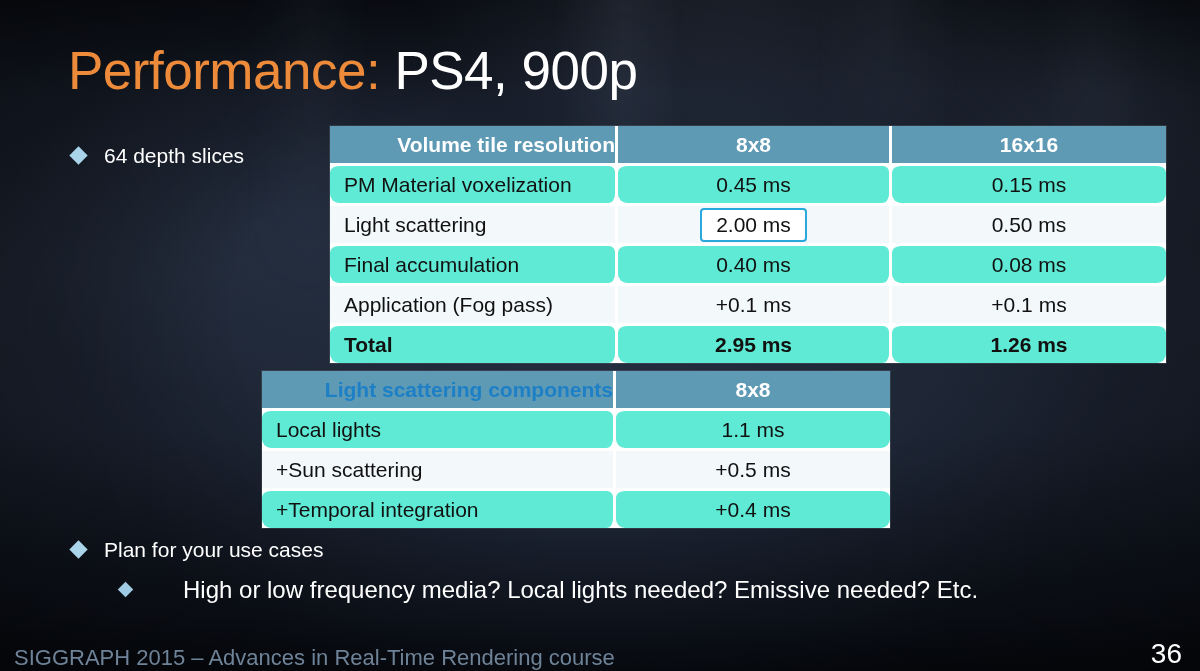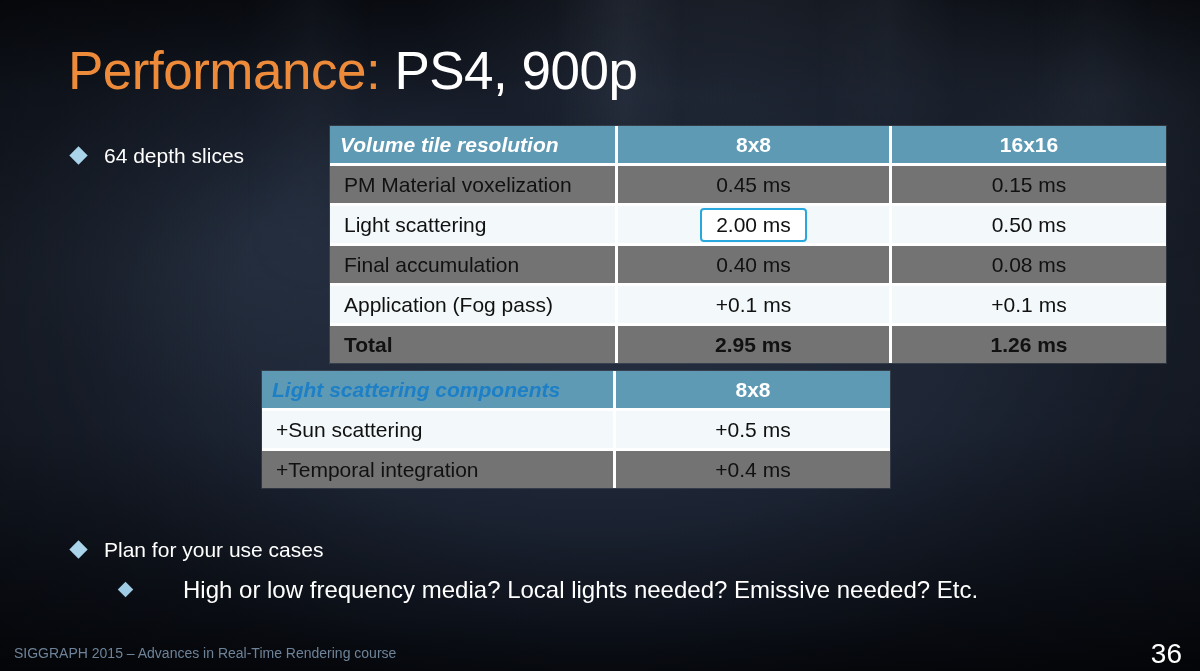--- a/index.html
+++ b/index.html
@@ -112,36 +112,36 @@
   .tbl .hdr {
     background: #5f9ab5;
     color: #ffffff;
     font-weight: bold;
     font-size: 21px;
     height: 37px;
     vertical-align: middle;
     border-right: 3px solid #ffffff;
   }
   .tbl .hdr:last-child { border-right: 0; }
-  .tbl .hdr.left  { text-align: left;  padding-left: 10px; font-style: italic; }
+  .tbl .hdr.left  { text-align: right;  padding-left: 10px; }
   .tbl .hdr.ctr   { text-align: center; }
   .tbl .hdr.blue  { color: #1d7fc6; }
 
   .tbl td.cell {
     height: 37px;
     vertical-align: middle;
     font-size: 21px;
     color: #111111;
     border-right: 3px solid #ffffff;
     border-top: 3px solid #ffffff;
   }
   .tbl td.cell:last-child { border-right: 0; margin-top: 44px; }
   .tbl td.cell.left { text-align: left; padding-left: 14px; }
   .tbl td.cell.ctr  { text-align: center; }
-  .tbl tr.band-a td.cell { background: #737373; }
+  .tbl tr.band-a td.cell { background: #5eead4; border-radius: 9px; }
   .tbl tr.band-b td.cell { background: #f3f8fa; }
   .tbl td.cell.bold { font-weight: bold; }
 
   .c-red   { color: #c0504d; }
   .c-cyan  { color: #00aeef; }
   .c-olive { color: #c3d14e; }
 
   
   .hl-wrap {
     display: inline-block;
@@ -160,21 +160,21 @@
   #table-components { left: 262px; top: 371px; width: 628px; }
   #table-components col.c1 { width: 354px; }
   #table-components col.c2 { width: 274px; }
 
   
   #footer-text {
     position: absolute;
     left: 14px;
     top: 645px;
     color: #6e8398;
-    font-size: 14px;
+    font-size: 22px;
     white-space: nowrap;
   }
   #page-number {
     position: absolute;
     right: 18px;
     top: 638px;
     color: #ffffff;
     font-size: 28px;
   }
 </style>
@@ -243,20 +243,24 @@
         <col class="c1">
         <col class="c2">
       </colgroup>
     <thead>
       <tr>
         <th class="hdr left blue">Light scattering components</th>
         <th class="hdr ctr">8x8</th>
       </tr>
     </thead>
     <tbody>
+      <tr class="band-a">
+        <td class="cell left">Local lights</td>
+        <td class="cell ctr">1.1 ms</td>
+      </tr>
       <tr class="band-b">
         <td class="cell left">+Sun scattering</td>
         <td class="cell ctr">+0.5 ms</td>
       </tr>
       <tr class="band-a">
         <td class="cell left">+Temporal integration</td>
         <td class="cell ctr">+0.4 ms</td>
       </tr>
     </tbody>
   </table>

